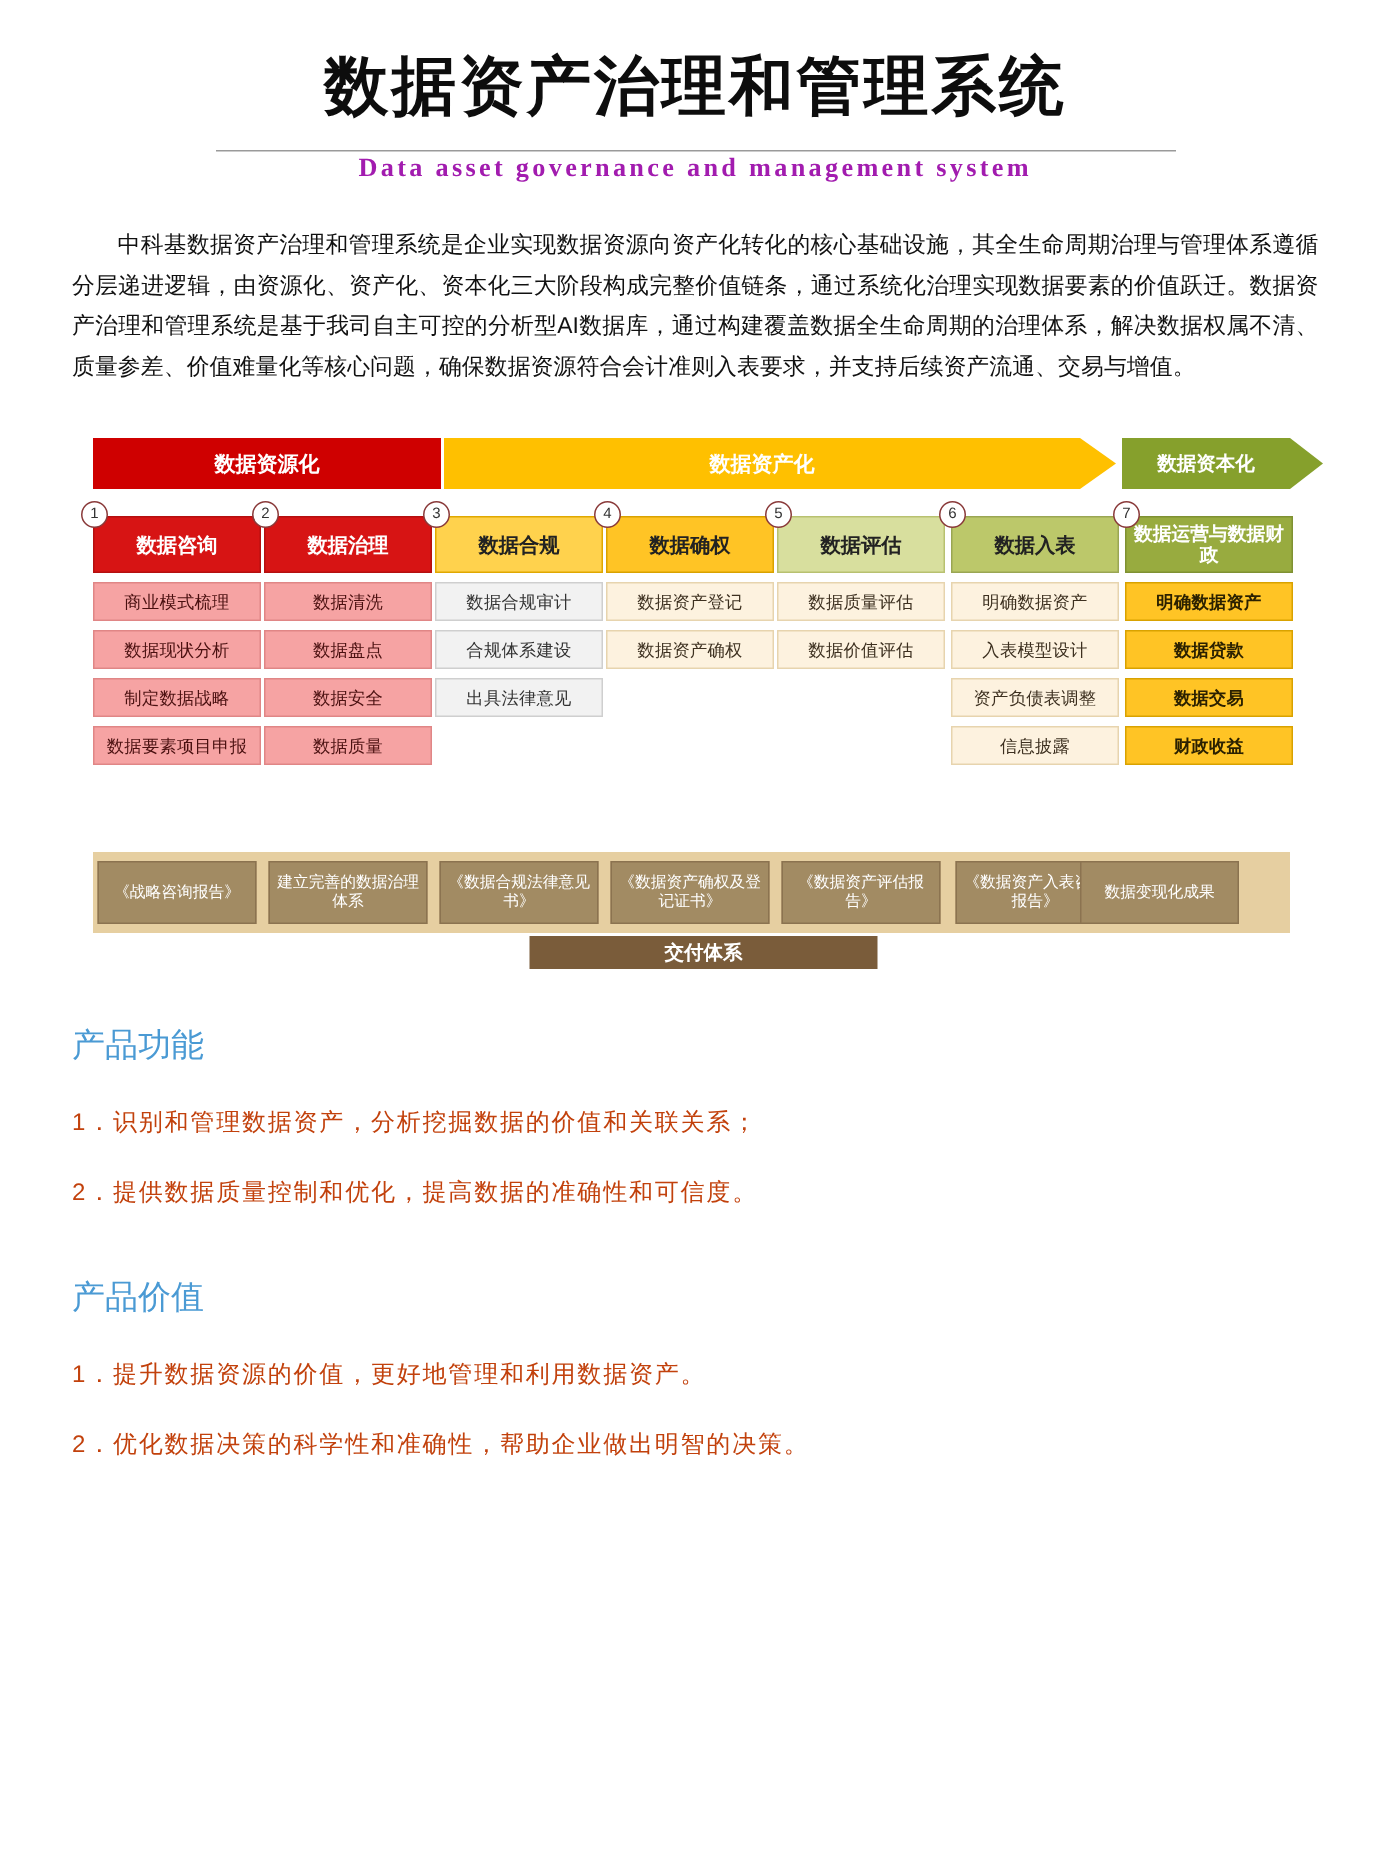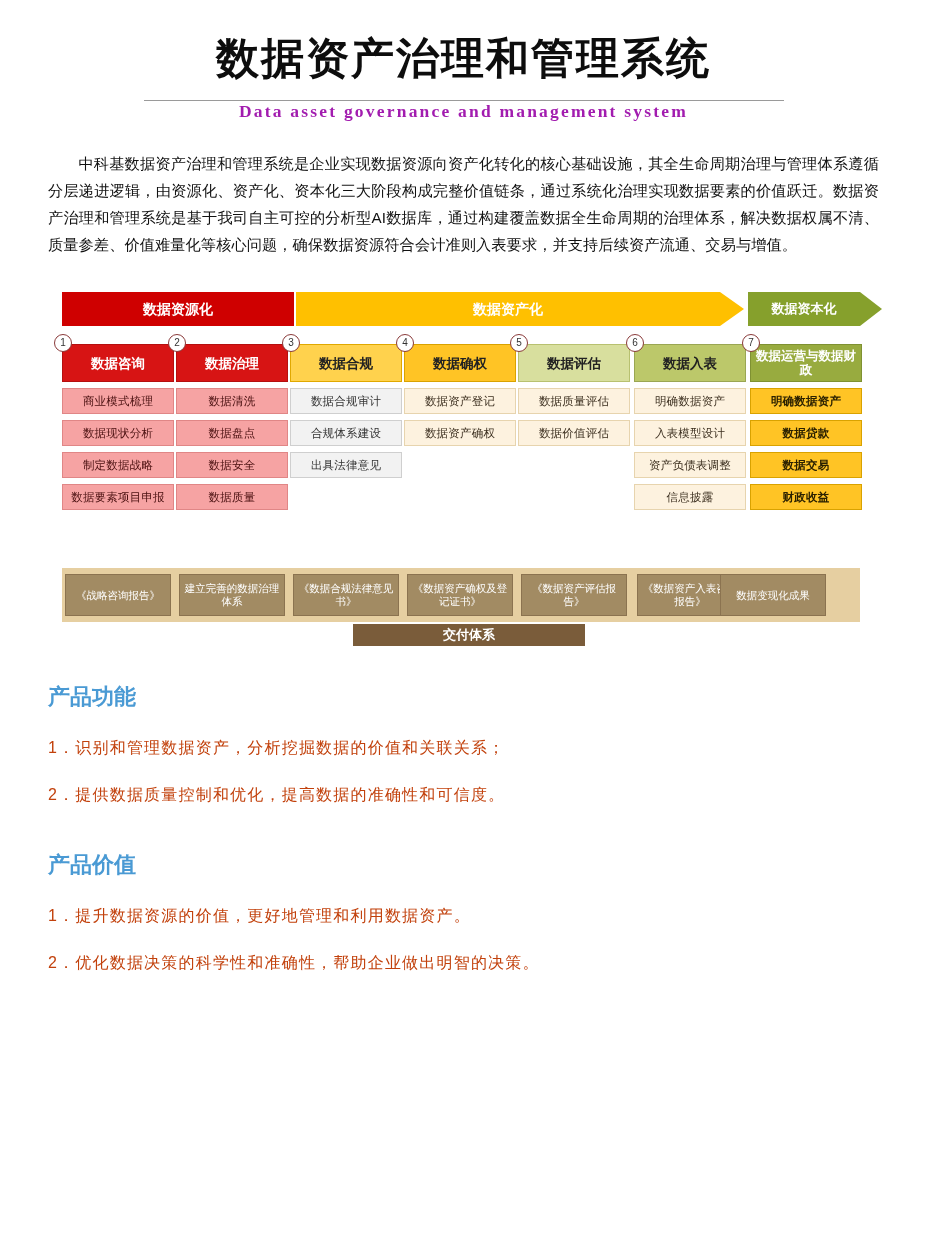--- a/index.html
+++ b/index.html
@@ -209,21 +209,21 @@
     background: #7a5c3a;
     color: #fff;
     font-size: 13px;
     font-weight: bold;
   }
 
   
   .section-title {
     margin: 30px 0 0 48px;
     font-size: 22px;
-    font-weight: bold;
+    font-weight: normal;
     color: #4a9ad4;
     font-family: "Liberation Serif", serif;
   }
   .bullet {
     margin: 26px 0 0 48px;
     font-size: 16px;
     color: #c2410c;
     letter-spacing: 1.2px;
   }
 </style>

